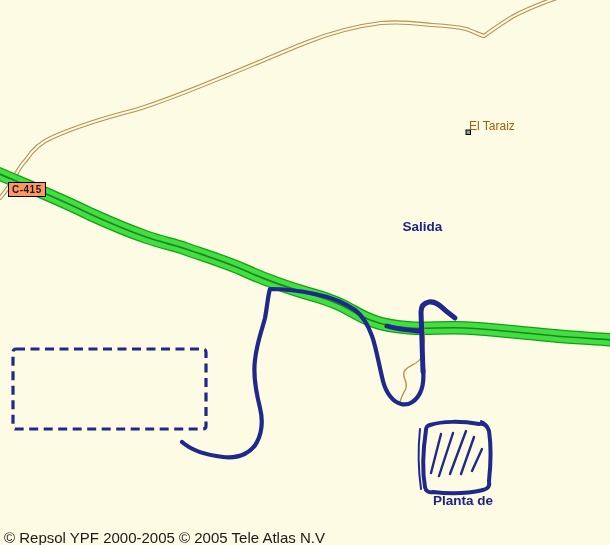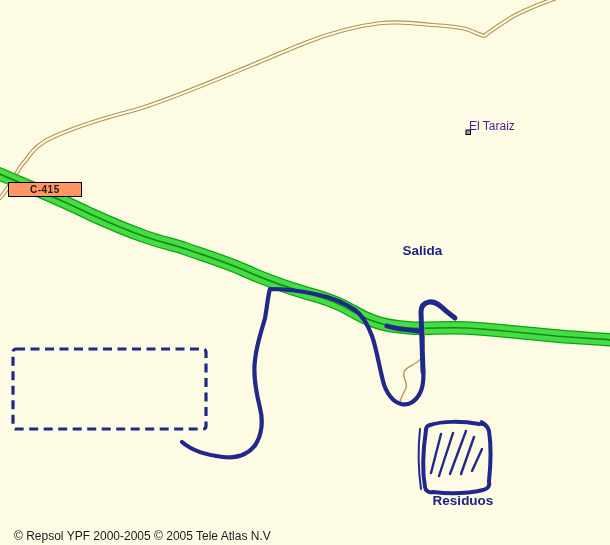--- a/index.html
+++ b/index.html
@@ -38,36 +38,36 @@
   .hatch { fill:none; stroke:var(--c-overlay_navy); stroke-width:2.4; stroke-linecap:round; }
   .place-marker { fill:var(--c-marker_gray); stroke:#000; stroke-width:1; }
 
   
   .map-label { position:absolute; white-space:nowrap; }
   #shield {
     position:absolute; left:8px; top:182px;
     background:var(--c-shield_fill);
     border:1px solid #000;
     font-size:10px; font-weight:bold; color:#1a1a1a;
-    padding:1px 21px; line-height:11px; letter-spacing:0.5px;
+    padding:1px 3px; line-height:11px; letter-spacing:0.5px;
   }
-  #place-label { left:469px; top:119px; font-size:12px; color:#4c1d95; }
+  #place-label { left:469px; top:119px; font-size:12px; color:#a16207; }
   #exit-label {
     left:330px; top:219px; width:185px; text-align:center;
-    color:var(--c-label_navy); font-weight:bold;margin-top:24px;
+    color:var(--c-label_navy); font-weight:bold;
   }
   #exit-label .l1 { font-size:13.5px; line-height:15px; }
   #exit-label .l2 { font-size:15px;   line-height:16px; letter-spacing:0.3px; }
   #area-label { left:40px; top:367px; font-size:13.5px; font-weight:bold; color:var(--c-label_navy); }
   #poi-label {
     left:412px; top:494px; width:102px; text-align:center;
     font-size:13.5px; font-weight:bold; line-height:14.5px;
     color:var(--c-label_navy);
   }
-  #attribution { left:14px; top:529px; font-size:12px; color:var(--c-attribution_text); }
+  #attribution { left:4px; top:529px; font-size:15px; color:var(--c-attribution_text); }
 </style>
 </head>
 <body>
 
 <div id="map-root">
 
   <svg width="610" height="545" viewBox="0 0 610 545">
 
     <g>
       <path class="minor-road-casing" d="M 0,198 C 5,192 10,186 14,178 C 18,170 20,166 26,160
@@ -139,17 +139,17 @@
   <div id="shield">C-415</div>
 
   <div id="place-label" class="map-label">El Taraiz</div>
 
   <div id="exit-label" class="map-label">
     <div class="l1">Salida</div>
   </div>
 
 
   <div id="poi-label" class="map-label">
-    <div>Residuos</div>
+    <div>Planta de</div>
   </div>
 
   <div id="attribution" class="map-label">© Repsol YPF 2000-2005 © 2005 Tele Atlas N.V</div>
 </div>
 
 </body></html>

